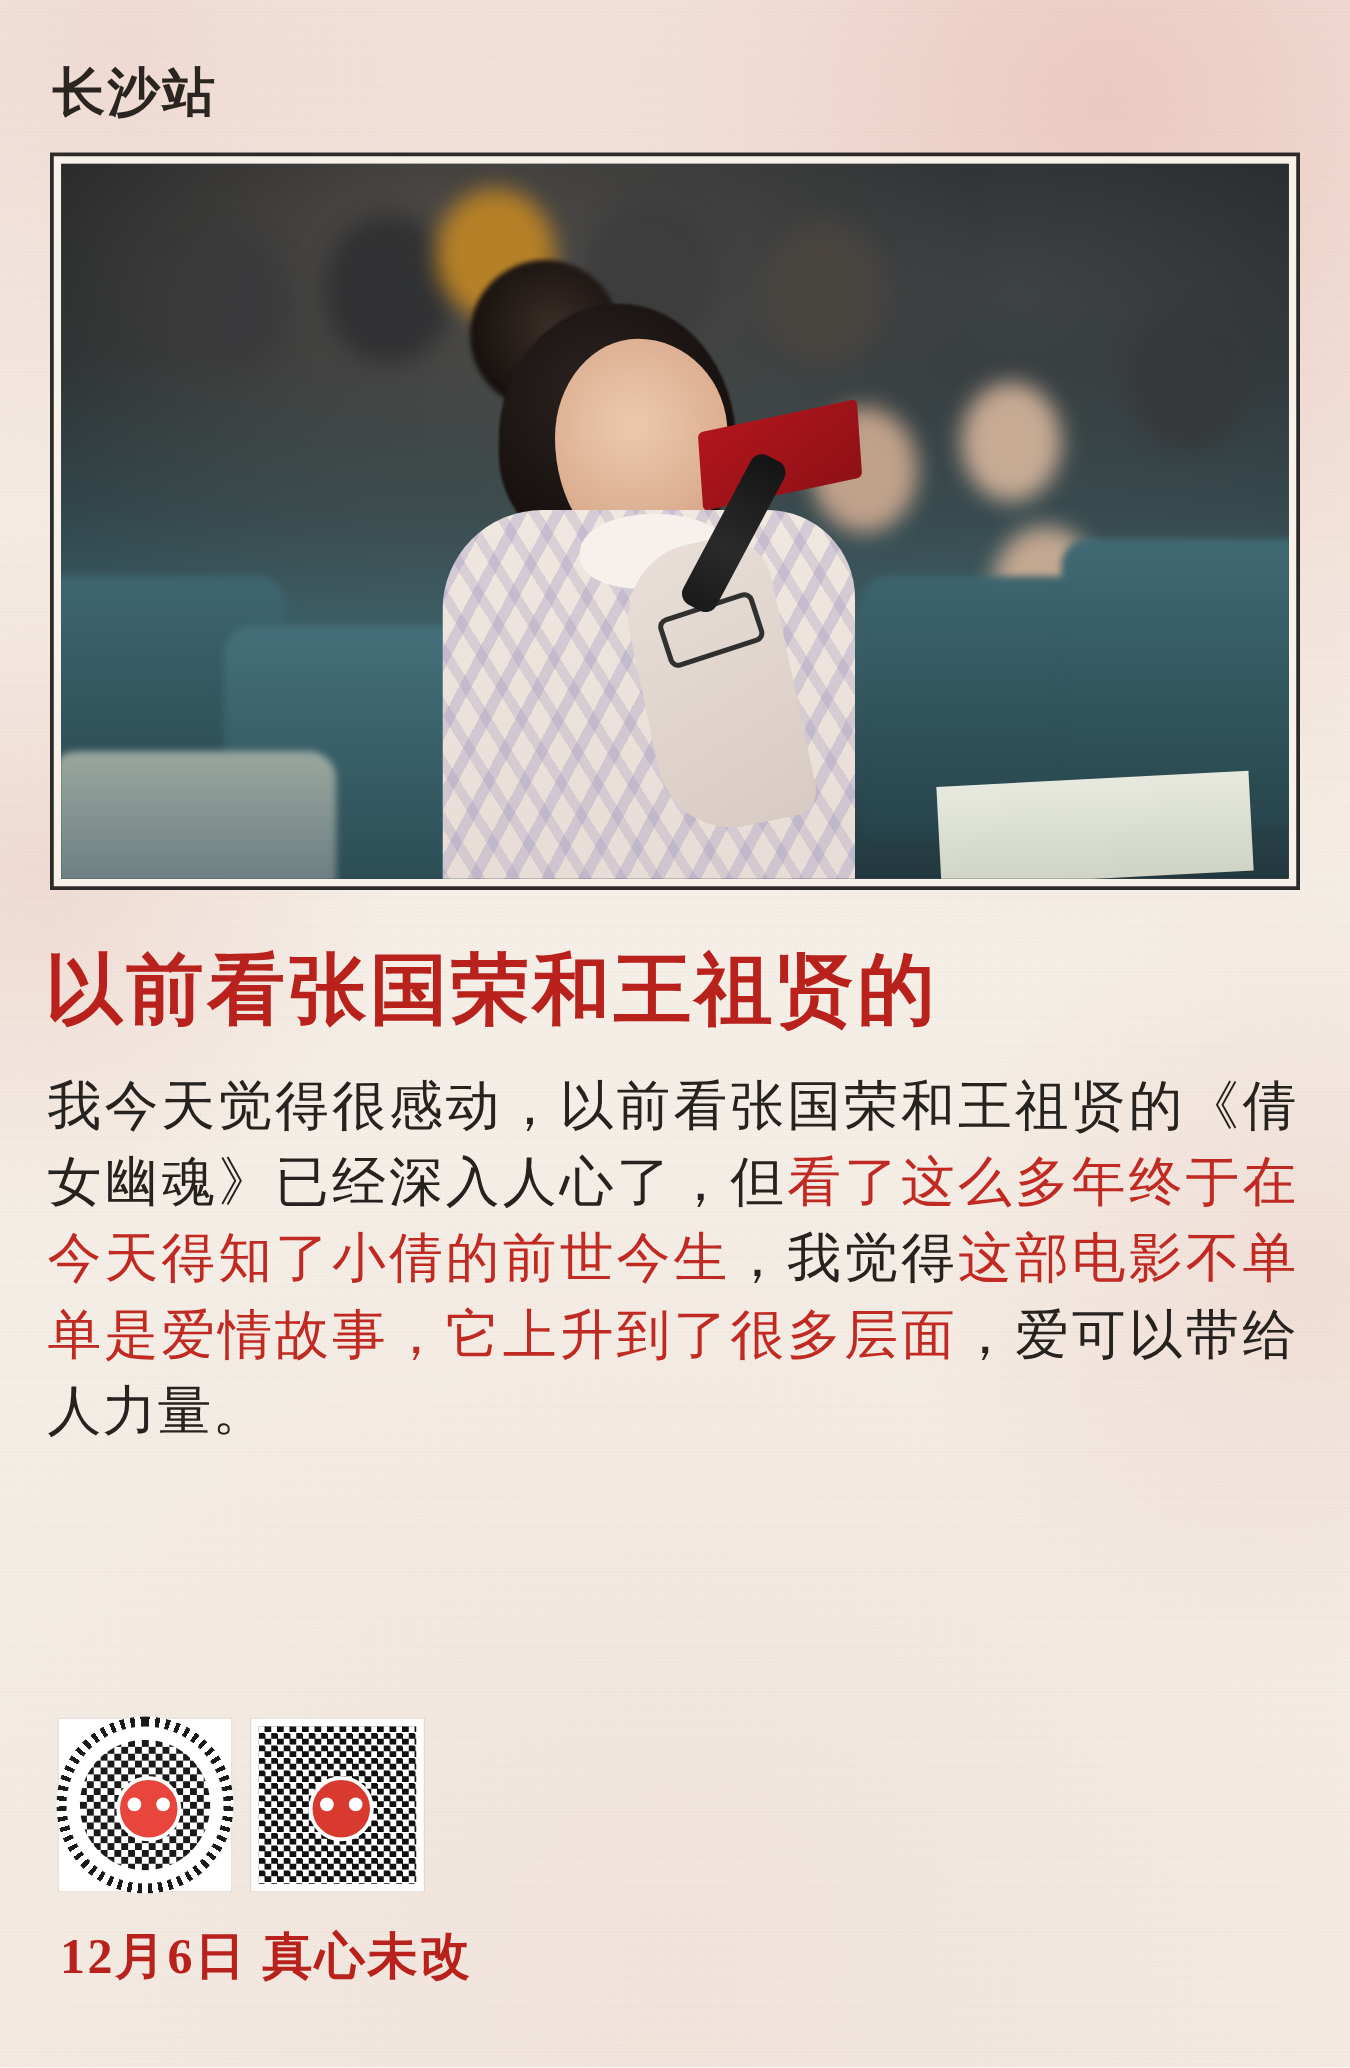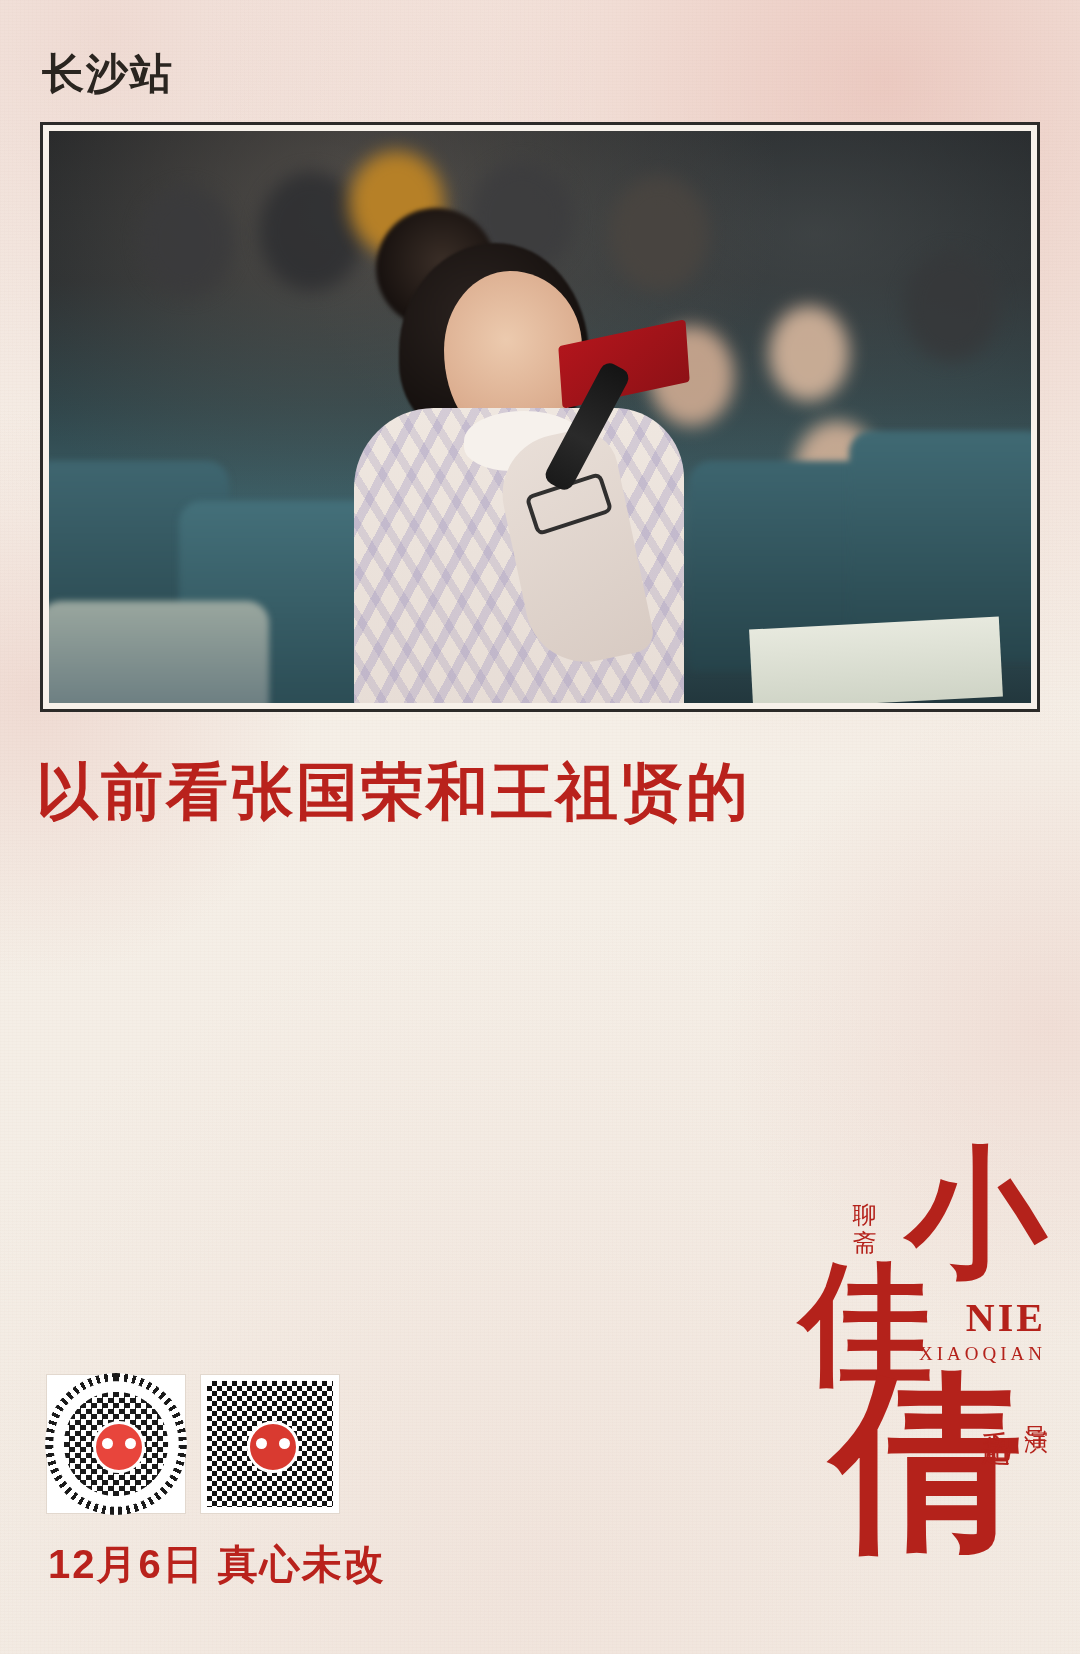--- a/index.html
+++ b/index.html
@@ -310,21 +310,21 @@
   .qr.two .qr-center { background: #d93a30; }
 
   .footer-text {
     position: absolute;
     left: 48px;
     bottom: 62px;
     font-size: 40px;
     font-weight: 700;
     letter-spacing: 2px;
     color: #b9221c;
-    font-family: Liberation Sans, sans-serif;
+    font-family: Liberation Serif, serif;
   }
 </style>
 </head>
 <body>
 
 <div class="poster">
   <div class="grain"></div>
 
   <div class="station">长沙站</div>
 
@@ -359,35 +359,24 @@
         <div class="p-arm"></div>
         <div class="p-glasses"></div>
         <div class="mic-flag"></div>
         <div class="mic"></div>
       </div>
     </div>
   </div>
 
   <div class="headline">以前看张国荣和王祖贤的</div>
 
-
-  <div class="logo">
-    <div class="liaozhai">聊斋</div>
-    <div class="big-xiao">小</div>
-    <div class="nie-en">
-      <div class="n1">NIE</div>
-      <div class="n2">XIAOQIAN</div>
-    </div>
-    <div class="big-jia">佳</div>
-    <div class="big-qian">倩</div>
-    <div class="director">
-      <div class="col">导演</div>
-      <div class="col name">毛启超</div>
-    </div>
+  <div class="quote">
+    <span>我今天觉得很感动，以前看张国荣和王祖贤的《倩女幽魂》已经深入人心了，但</span><span class="hl">看了这么多年终于在今天得知了小倩的前世今生</span><span>，我觉得</span><span class="hl">这部电影不单单是爱情故事，它上升到了很多层面</span><span>，爱可以带给人力量。</span>
   </div>
+
 
   <div class="qr one">
     <div class="qr-inner"></div>
     <div class="ring"></div>
     <div class="qr-center"></div>
   </div>
 
   <div class="qr two">
     <div class="qr-inner"></div>
     <div class="qr-center"></div>

